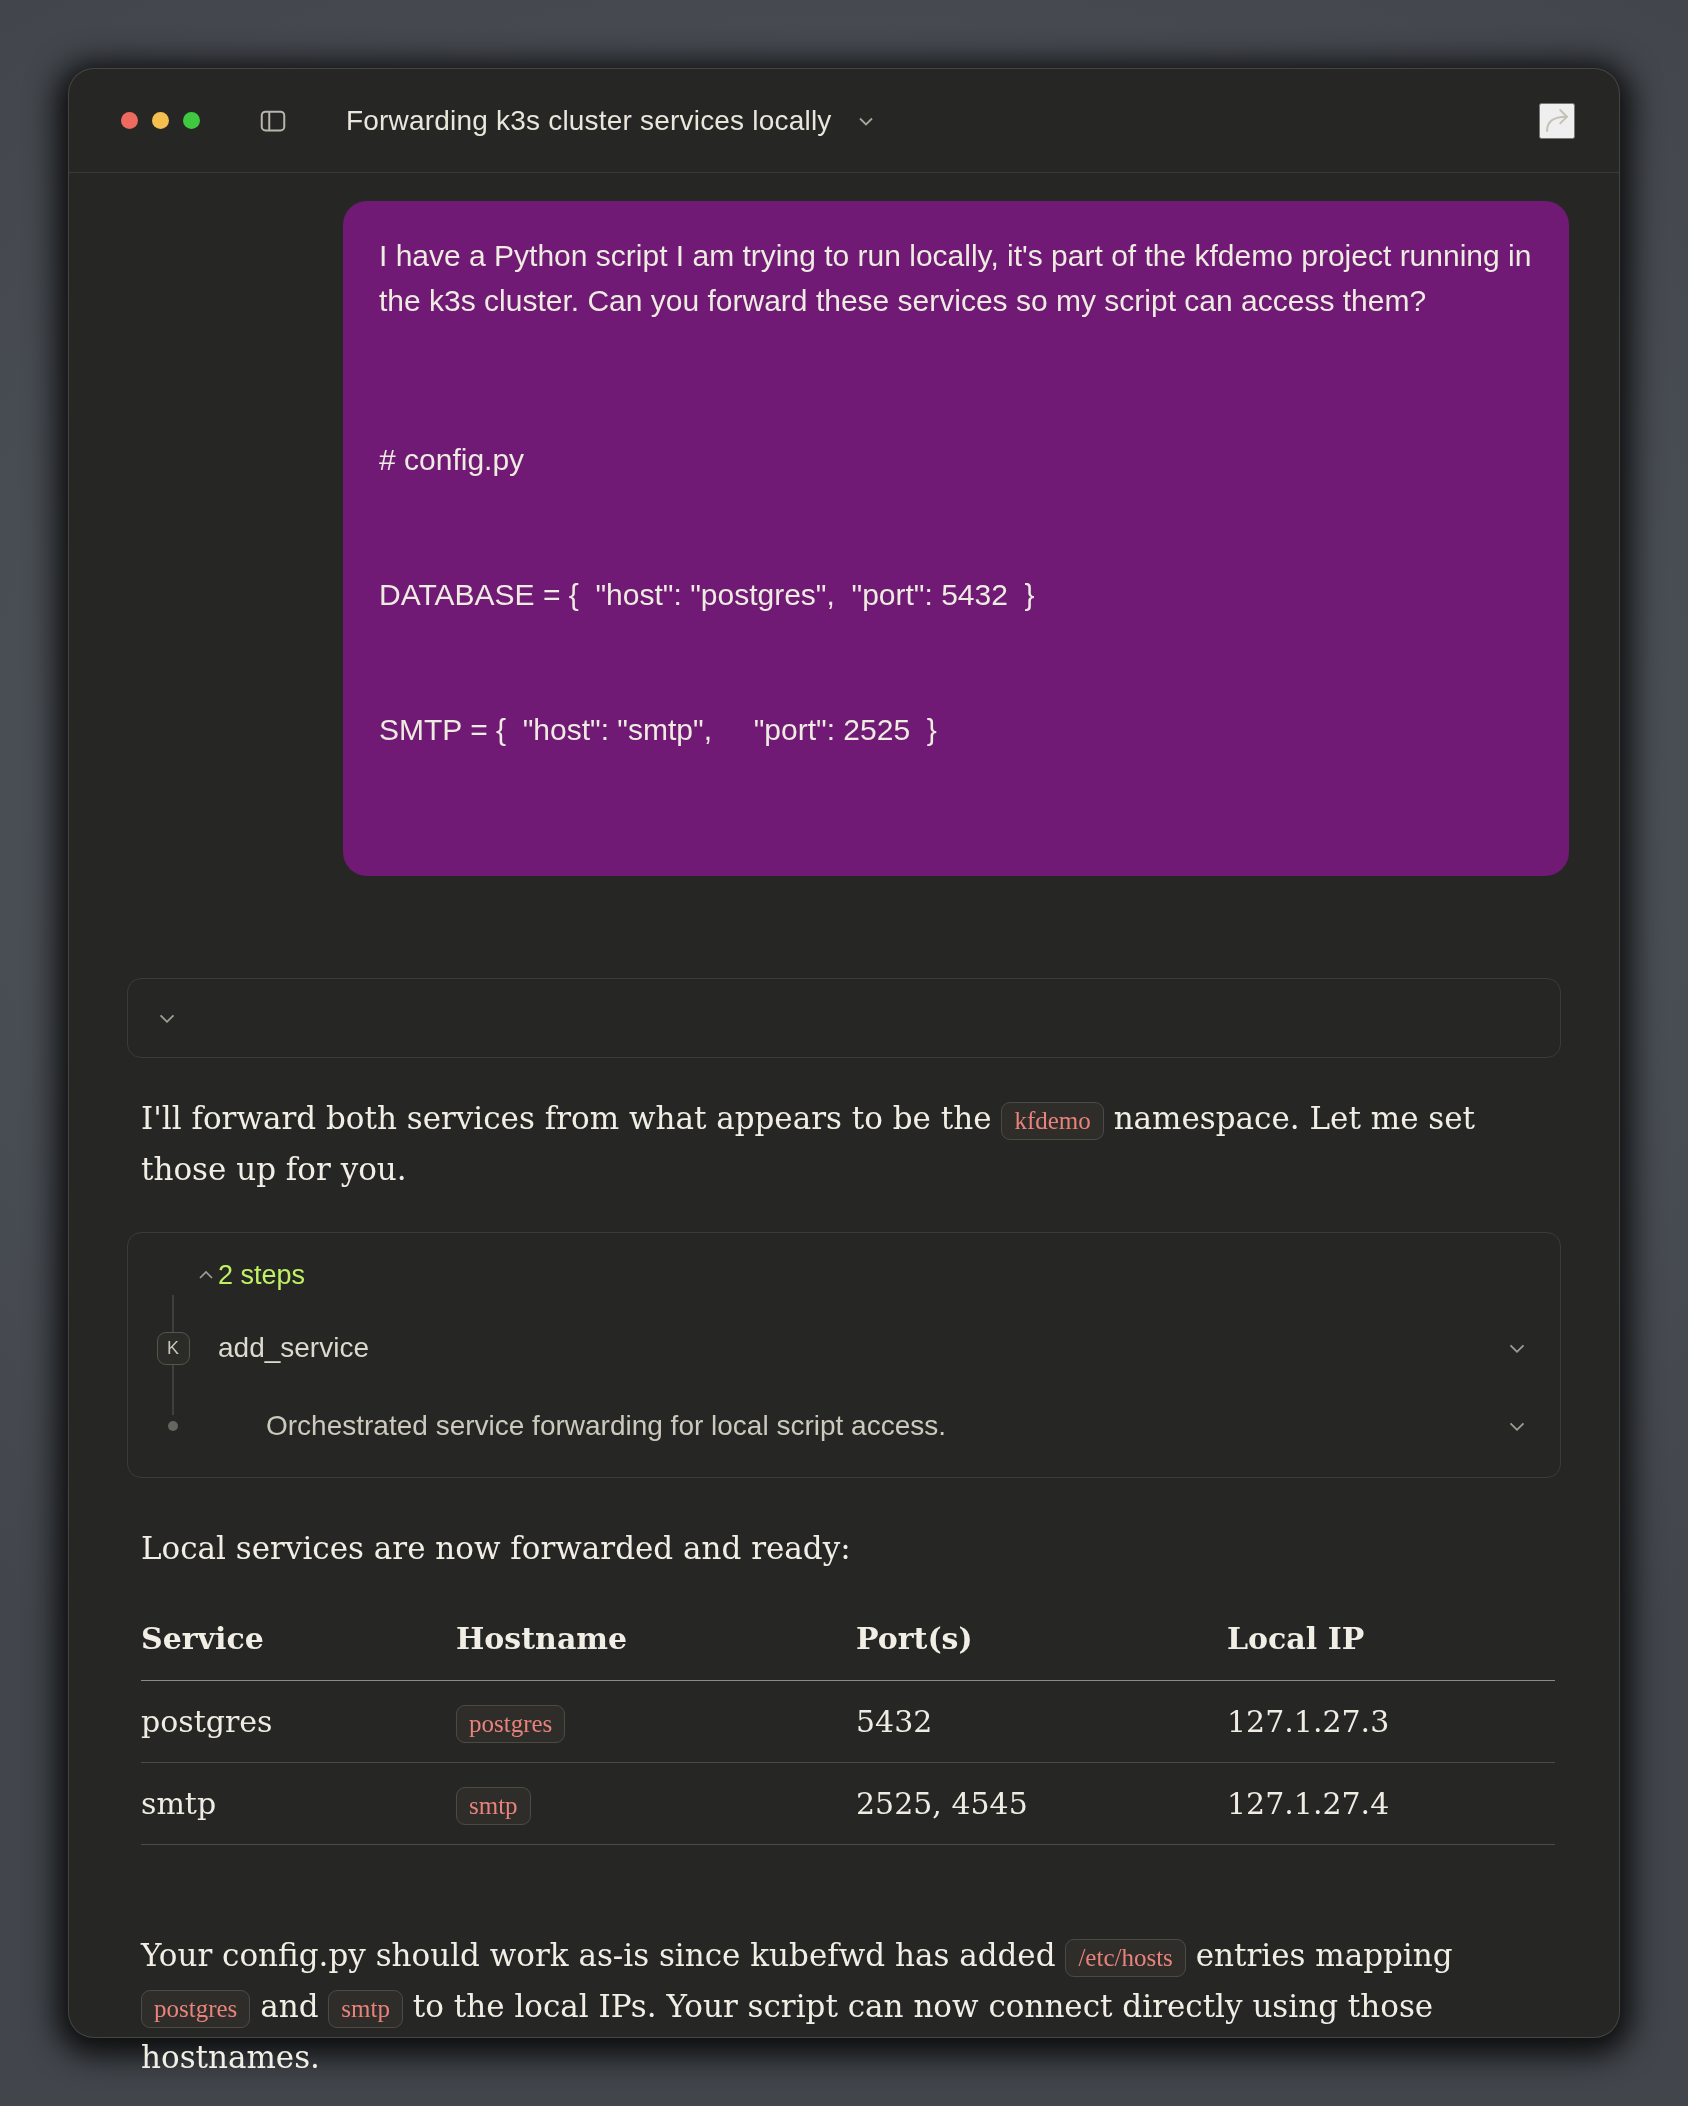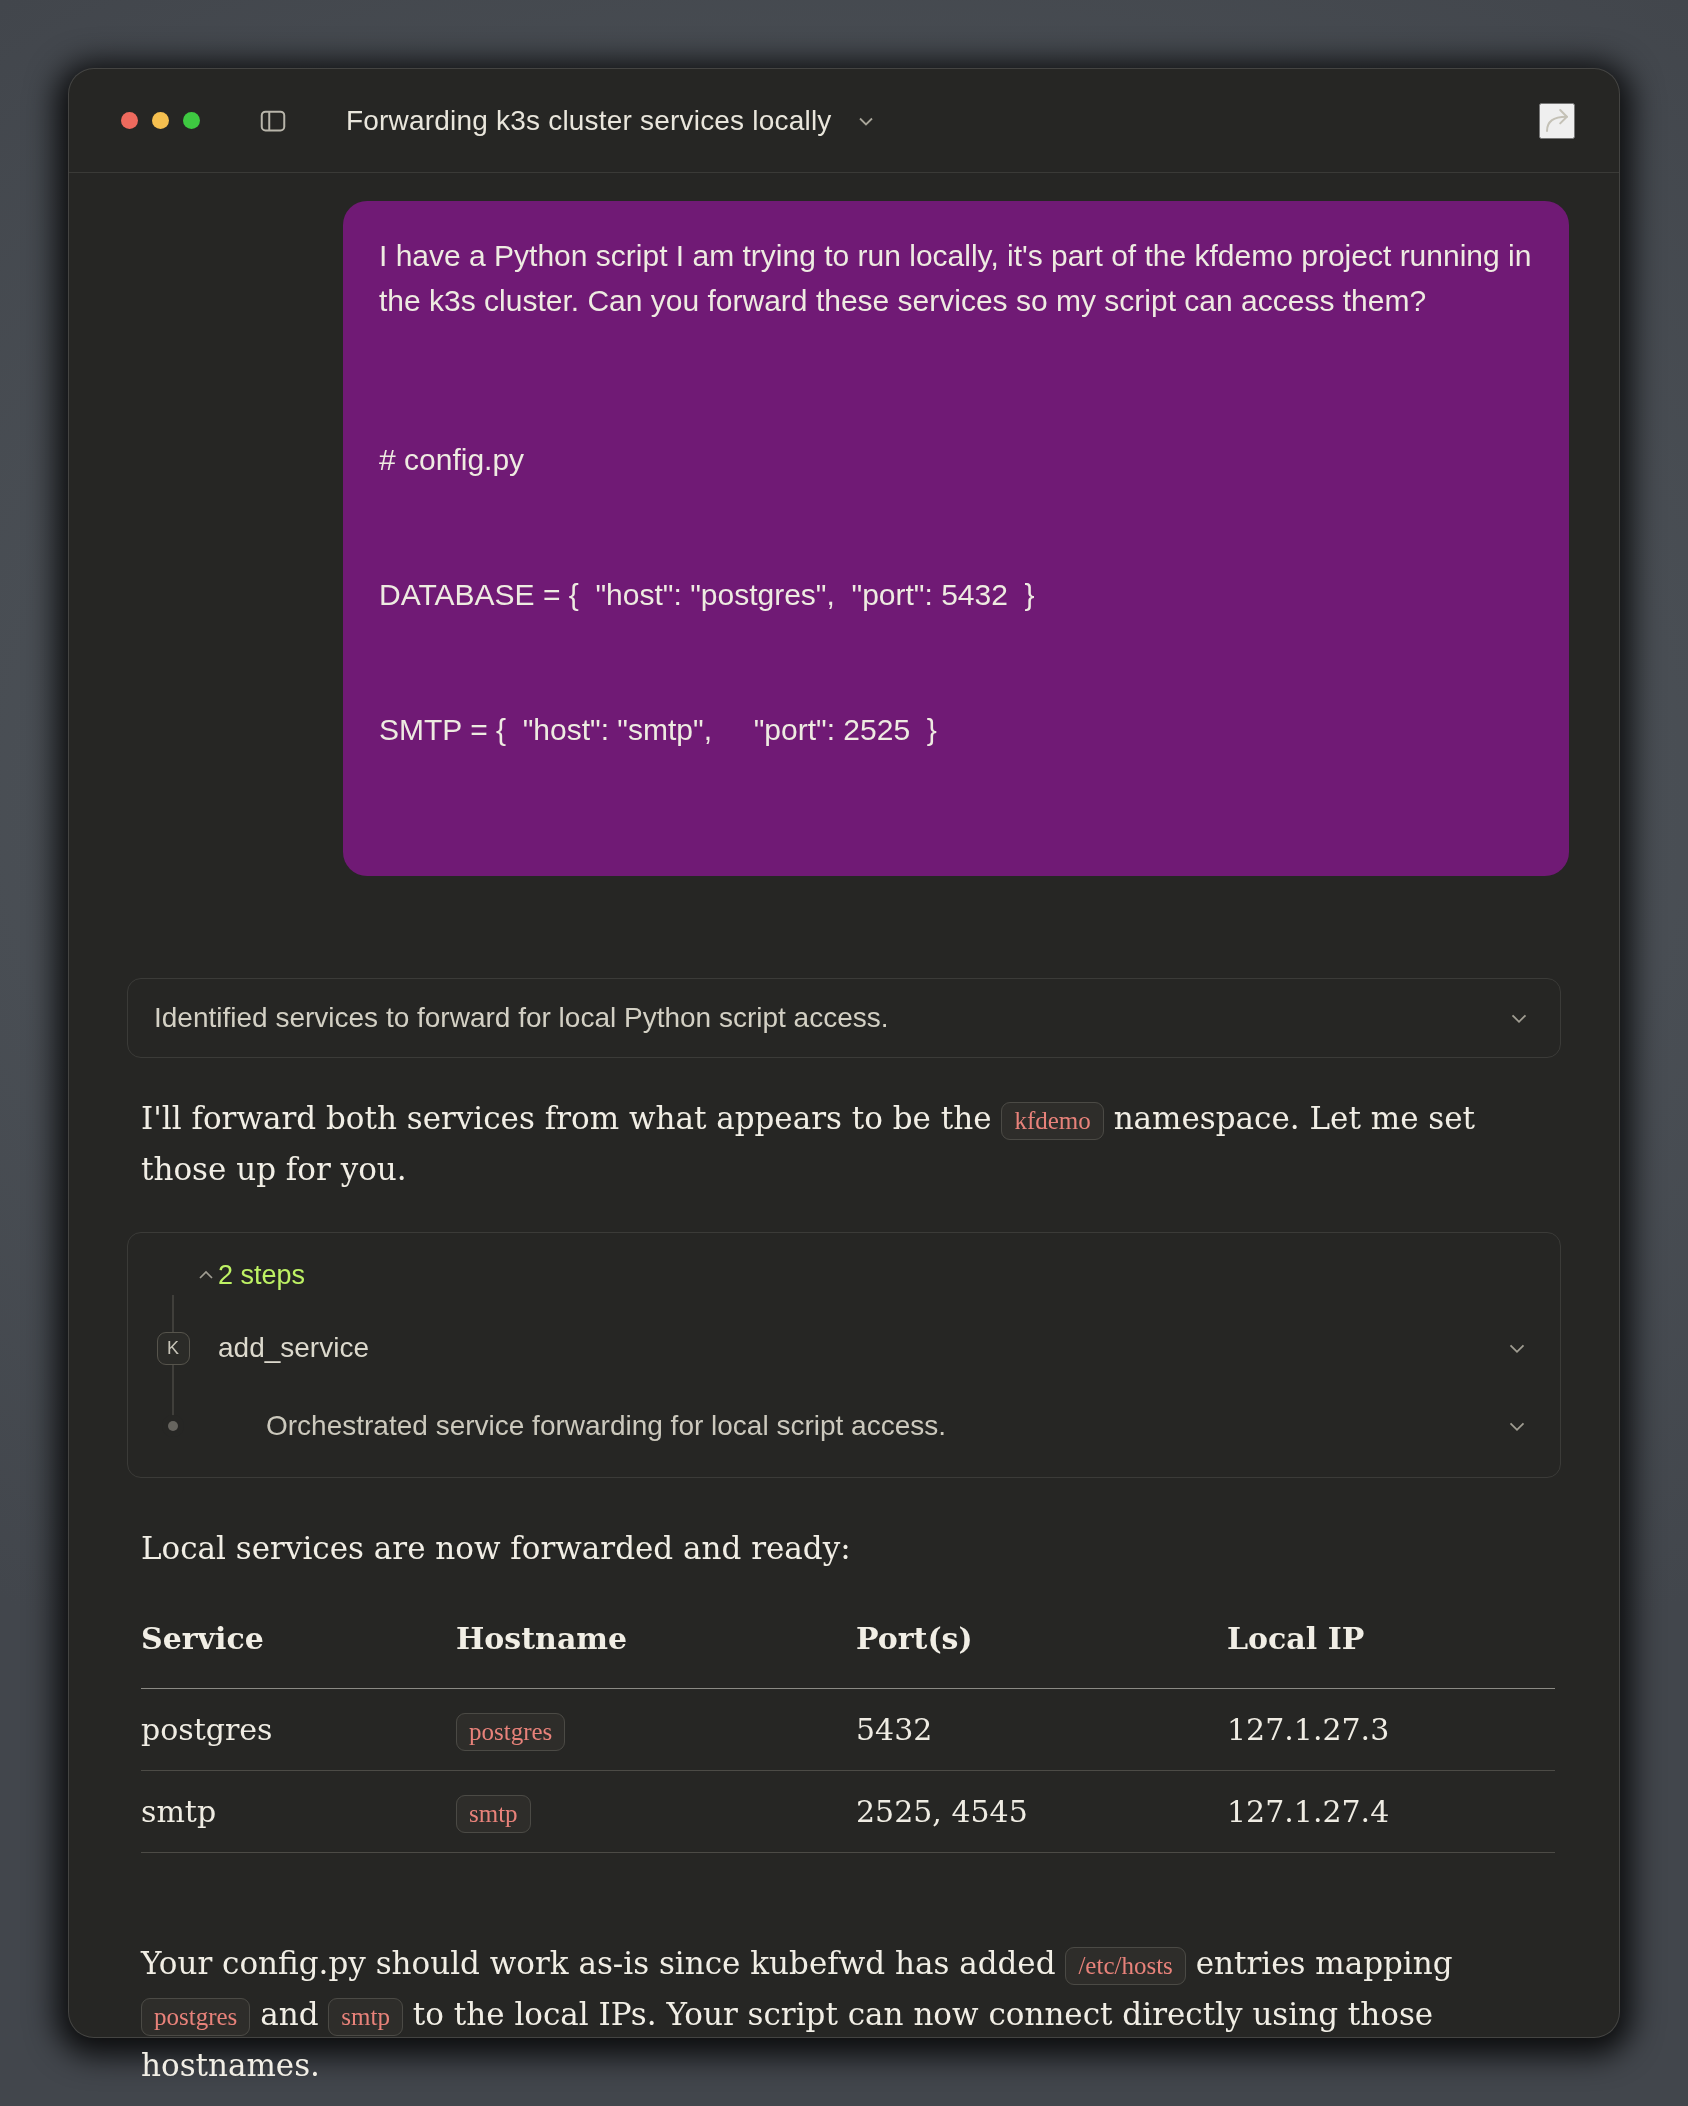--- a/index.html
+++ b/index.html
@@ -78,21 +78,21 @@
     display:flex; align-items:center; justify-content:center; position:relative; z-index:1;
   }
   .sdot { width:10px; height:10px; border-radius:50%; background:#67655f; position:relative; z-index:1;
           box-shadow:0 0 0 6px #262624; }
   .tool-name { color:#dcd9cd; font-size:28px; }
   .result-text { color:#ccc9bd; font-size:28px; }
   .srow .chev { margin-left:auto; }
   
   .table { margin:48px 6px 0 14px; font-family:"DejaVu Serif","Liberation Serif",serif; }
   .trow-grid { display:grid; grid-template-columns:315px 400px 371px 330px; align-items:center; }
-  .thead { padding-bottom:32px; border-bottom:1px solid #8b8a84; }
+  .thead { padding-bottom:24px; border-bottom:1px solid #8b8a84; }
   .th { font-size:30px; font-weight:bold; color:#f1eee5; }
   .trow { height:82px; border-bottom:1px solid #4c4b46; }
   .td { font-size:30px; color:#efece3; }
   svg { display:block; }
 </style>
 </head>
 <body>
 
 <div class="window">
 
@@ -128,21 +128,20 @@
     <div class="bubble">
       <div>I have a Python script I am trying to run locally, it's part of the kfdemo project running in the k3s cluster. Can you forward these services so my script can access them?</div>
       <div class="code-lines">
         <div># config.py</div>
         <div>DATABASE = {  "host": "postgres",  "port": 5432  }</div>
         <div>SMTP = {  "host": "smtp",     "port": 2525  }</div>
       </div>
     </div>
 
     <div class="thought">
-      <span>Identified services to forward for local Python script access.</span>
       <span class="chev">
         <svg width="26" height="26" viewBox="0 0 24 24" fill="none" stroke="currentColor" stroke-width="1.7">
             <polyline points="6 9.5 12 15.5 18 9.5"></polyline>
           </svg>
       </span>
     </div>
 
     <div class="para"><span>I'll forward both services from what appears to be the </span><span class="chip">kfdemo</span><span> namespace. Let me set those up for you.</span></div>
 
     <div class="steps">

